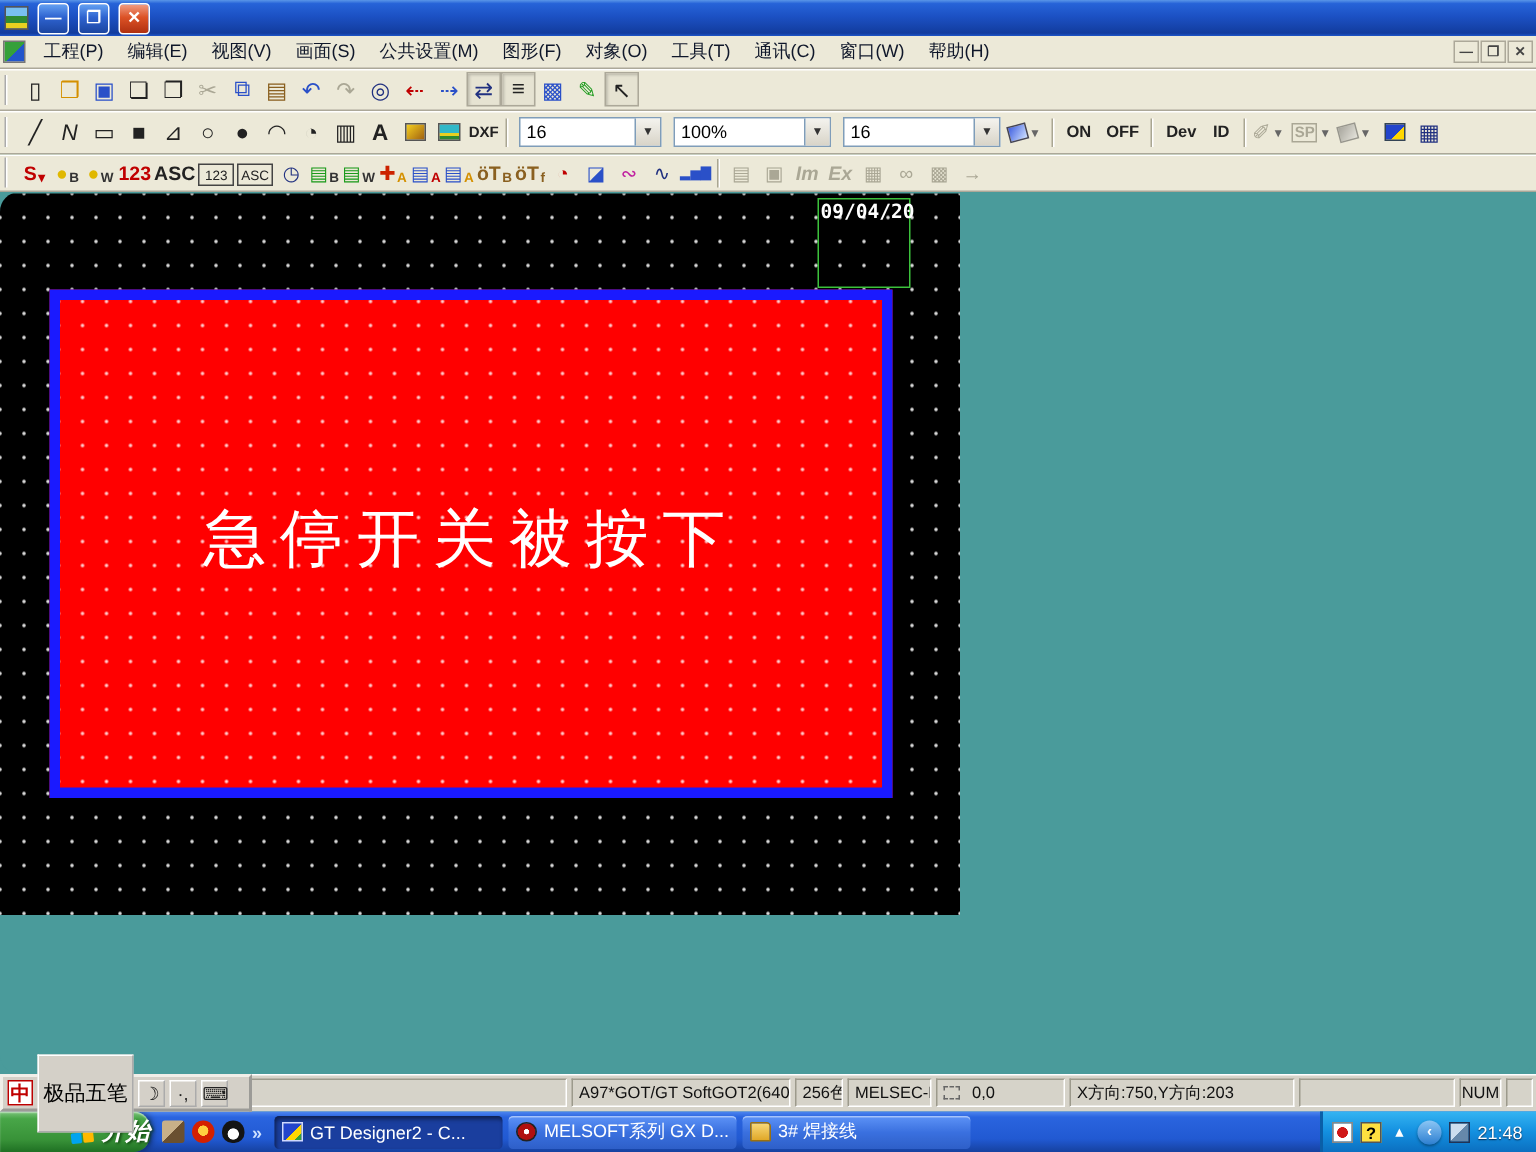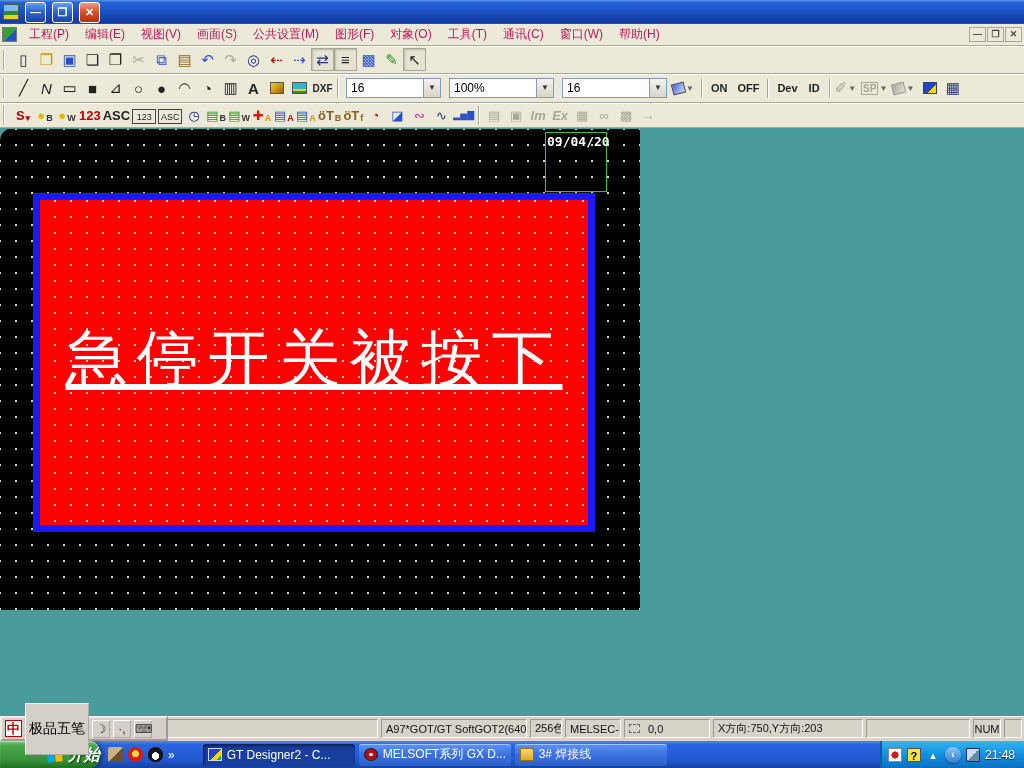--- a/index.html
+++ b/index.html
@@ -12,21 +12,21 @@
     display:flex; align-items:center; padding:0 3px; gap:4px; flex:0 0 24px; }
   .appicon { width:16px; height:16px; border:1px solid #555; background:linear-gradient(180deg,#79c0f0 0 40%,#2f8a32 40% 75%,#e8d020 75%); flex:0 0 16px; }
   .title-text { color:#fff; font:bold 13px/24px "DejaVu Sans Mono", monospace; white-space:nowrap; overflow:hidden; flex:1; text-shadow:1px 1px 1px #05257a; }
   .wbtn { width:21px; height:21px; border-radius:3px; border:1px solid #fff; color:#fff; font:bold 11px/19px "Liberation Sans",sans-serif;
     text-align:center; background:linear-gradient(#63A0F2,#2E63D0 45%,#1B45A0); margin-left:2px; }
   .wbtn.close { background:linear-gradient(#F09C82,#DC5226 45%,#B03010); }
 
   
   .menubar { height:22px; background:#ECE9D8; display:flex; align-items:center; font-size:12px; border-bottom:1px solid #ACA899; flex:0 0 22px; padding:0 2px; }
   .mdiicon { width:15px; height:15px; border:1px solid #777; background:linear-gradient(135deg,#35a03a 0 55%,#2255cc 55%); margin-right:4px; }
-  .menu-item { padding:2px 8px; color:#be185d; white-space:nowrap; }
+  .menu-item { padding:2px 8px; color:#0f172a; white-space:nowrap; }
   .menubar .spacer { flex:1; }
   .mdibtn { width:17px; height:15px; font:bold 9px/13px "Liberation Sans",sans-serif; text-align:center; color:#444; border:1px solid #ACA899; background:#ECE9D8; margin-left:1px; }
 
   
   .toolbar { background:#ECE9D8; display:flex; align-items:center; border-bottom:1px solid #ACA899; box-shadow:inset 0 1px 0 #fff; padding:0 2px; }
   .tb1 { height:28px; flex:0 0 28px; }
   .tb2 { height:29px; flex:0 0 29px; }
   .tb3 { height:25px; flex:0 0 25px; }
   .grip { width:5px; height:20px; border-left:2px groove #fff; margin:0 4px 0 1px; }
   .sep { width:2px; height:19px; border-left:1px solid #A9A692; border-right:1px solid #fff; margin:0 3px; }
@@ -52,21 +52,21 @@
 
   
   .workarea { flex:1; position:relative; background:#4A9B9B; overflow:hidden;border-radius:13px; }
   .canvas { position:absolute; left:0; top:1px; width:640px; height:481px; background-color:#000;
     background-image:radial-gradient(circle, rgba(255,255,255,.85) 0.8px, transparent 1.5px); background-size:16px 16px; background-position:8px 8px; }
   .date-obj { position:absolute; left:545px; top:3px; width:62px; height:60px; border:1px solid #3CC13C; }
   .date-text { color:#fff; font:bold 13px/17px "DejaVu Sans Mono", monospace; white-space:nowrap; padding-left:1px; }
   .alarm-rect { position:absolute; left:33px; top:64px; width:562px; height:339px; border:7px solid #1A1AFF; background-color:#FF0000;
     background-image:radial-gradient(circle, rgba(255,255,255,.8) 0.8px, transparent 1.5px); background-size:16px 16px; background-position:7px 9px;
     display:flex; align-items:center; justify-content:center; }
-  .alarm-text { color:#fff; font-family:"DejaVu Serif", serif; font-size:62px; letter-spacing:9px; white-space:nowrap; margin-top:-8px;text-decoration:underline; }
+  .alarm-text { color:#fff; font-family:"DejaVu Serif", serif; font-size:42px; letter-spacing:9px; white-space:nowrap; margin-top:-8px; }
 
   
   .statusbar { height:25px; flex:0 0 25px; background:#D6D3C9; border-top:1px solid #fff; display:flex; align-items:stretch; gap:3px; padding:2px 2px 3px 2px; font-size:11px; }
   .sfield { border:1px solid; border-color:#9C9A8C #FFF #FFF #9C9A8C; display:flex; align-items:center; padding:0 4px; white-space:nowrap; overflow:hidden; color:#111; }
   .f-spacer{flex:0 0 376px} .f-device{flex:0 0 146px} .f-colors{flex:0 0 32px} .f-plc{flex:0 0 56px} .f-pos{flex:0 0 86px}
   .f-dir{flex:0 0 150px} .f-spare{flex:0 0 104px} .f-num{flex:0 0 28px; justify-content:center} .f-rest{flex:1}
   .posicon { width:11px; height:9px; border:1px dashed #666; margin-right:8px; }
 
   
   .langbar { position:absolute; left:0; bottom:27px; width:168px; height:25px; background:#D4D0C8; border:2px outset #F0EEE8;
@@ -83,21 +83,21 @@
   .winflag i { border-radius:1px; }
   .start-label { color:#fff; font:bold italic 16px/27px "Liberation Sans",sans-serif; text-shadow:1px 1px 2px #0a3a0a; }
   .quicklaunch { display:flex; align-items:center; gap:5px; padding:0 8px; }
   .ql-icon { width:15px; height:15px; border-radius:2px; }
   .ql-media { background:linear-gradient(135deg,#c8b088 0 50%,#6a5030 50%); }
   .ql-storm { background:radial-gradient(circle at 50% 45%, #ffd040 0 30%, #d42000 32% 75%, #901000 76%); border-radius:50%; }
   .ql-qq { background:radial-gradient(circle at 50% 60%, #fff 0 30%, #141414 34% 80%, #3a78c8 82%); border-radius:50% 50% 45% 45%; }
   .chev { color:#cfe2ff; font-size:12px; font-weight:bold; }
   .taskbtn { height:22px; width:152px; margin-right:4px; border-radius:3px; background:linear-gradient(#5D93F7,#3A70DF 50%,#2E5FC8);
     box-shadow:inset 0 1px 0 rgba(255,255,255,.45); display:flex; align-items:center; gap:5px; padding:0 5px; color:#fff; font-size:12px; white-space:nowrap; overflow:hidden; }
-  .taskbtn.active { background:#1A3E9E; box-shadow:inset 1px 2px 3px rgba(0,0,0,.5);margin-left:20px; }
+  .taskbtn.active { background:#1A3E9E; box-shadow:inset 1px 2px 3px rgba(0,0,0,.5); }
   .ticon { width:14px; height:13px; flex:0 0 14px; border:1px solid #cfd8ff; }
   .t-gtd { background:linear-gradient(135deg,#2244CC 0 55%,#FFD700 55% 80%,#35a03a 80%); }
   .t-melsoft { background:radial-gradient(circle,#fff 0 20%,#b01010 24% 70%,#300 72%); border-radius:50%; border:1px solid #222; }
   .t-folder { background:linear-gradient(#F8D878,#E0A828); border:1px solid #9a7010; border-radius:1px 3px 1px 1px; }
   .tray { margin-left:auto; height:27px; background:linear-gradient(180deg,#35B4F2 0%,#1390E0 50%,#0B6FC0 100%); border-left:2px solid #0A5FA8;
     display:flex; align-items:center; gap:5px; padding:0 9px 0 6px; }
   .tray-icon { width:14px; height:14px; }
   .ti-player { background:radial-gradient(circle,#d01818 0 40%,#fff 44%); border:1px solid #888; }
   .ti-help { background:#ffe040; color:#000; font:bold 11px/14px "Liberation Sans",sans-serif; text-align:center; border:1px solid #555; }
   .ti-up { color:#fff; font-size:11px; line-height:14px; text-align:center; }

